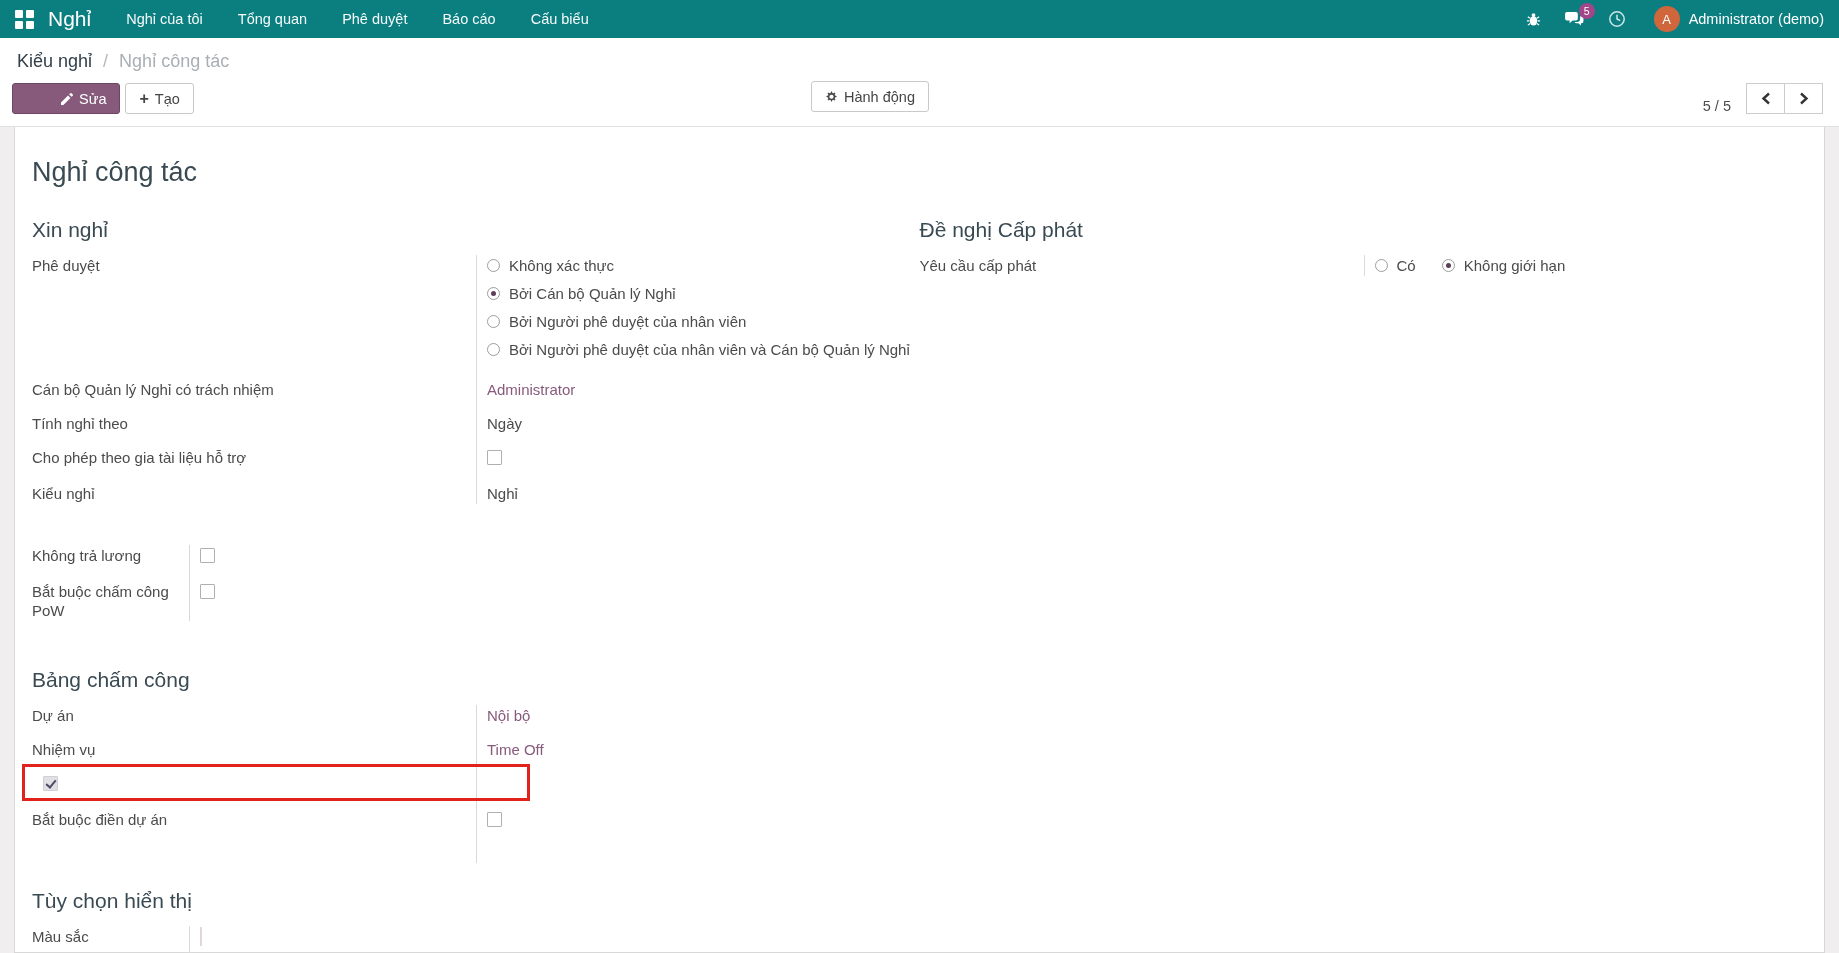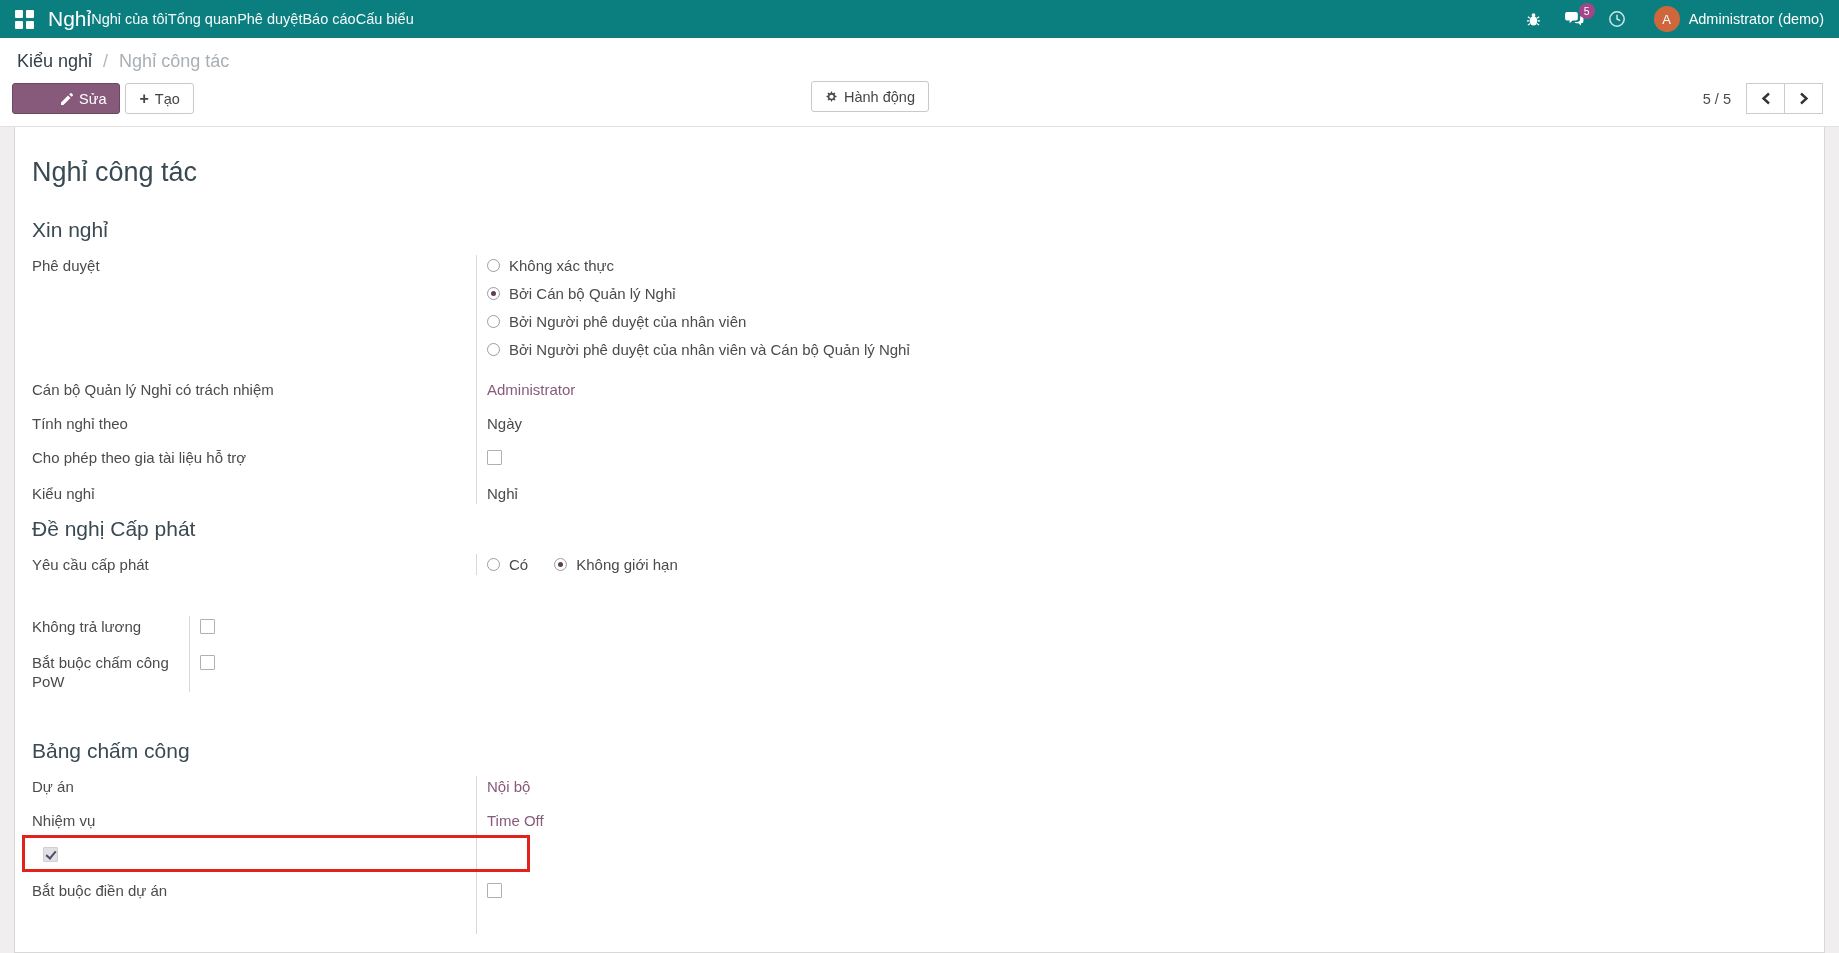--- a/index.html
+++ b/index.html
@@ -6,21 +6,21 @@
   html,body { width:1839px; height:953px; overflow:hidden;
     font-family:"Liberation Sans", sans-serif; color:#4b4b4b; }
   body { display:flex; flex-direction:column; background:#f0eeee; }
 
   
   .navbar { height:38px; flex:none; background:#0b7e80; display:flex; align-items:center;
     padding:0 15px; color:#fff; }
   .apps-grid { display:grid; grid-template-columns:8px 8px; grid-gap:3px; cursor:pointer; }
   .apps-grid span { width:8px; height:8px; background:#fff; border-radius:1px; }
   .brand { font-size:21px; font-weight:500; margin-left:14px; cursor:pointer; }
-  .nav-item { font-size:14.5px; color:rgba(255,255,255,.96); cursor:pointer; }
+  .nav-item { margin-left:35px; font-size:14.5px; color:rgba(255,255,255,.96); cursor:pointer; }
   .nav-right { margin-left:auto; display:flex; align-items:center; }
   .icon-btn { position:relative; margin-left:24px; cursor:pointer; display:flex; align-items:center; }
   .badge { position:absolute; top:-8px; right:-11px; background:#a24689; color:#fff;
     width:16px; height:16px; border-radius:50%; font-size:10.5px; display:flex;
     align-items:center; justify-content:center; }
   .avatar { width:26px; height:26px; border-radius:50%; background:#d0663c; color:#fff;
     font-size:13px; display:flex; align-items:center; justify-content:center; margin-left:28px; }
   .user-name { margin-left:9px; font-size:14.5px; cursor:pointer; }
 
   
@@ -31,32 +31,32 @@
   .bc-current { color:#a9afb4; }
   .buttons-row { display:flex; align-items:center; padding:8px 16px 12px 12px;
     position:relative; border-bottom:1px solid #e1e1e1; }
   .btn { font-size:14.5px; padding:5px 13px; height:31px; border:1px solid #c9c9c9;
     background:#fff; color:#454545; border-radius:3px; display:inline-flex;
     align-items:center; gap:6px; cursor:pointer; }
   .btn-primary { background:#875a7b; border-color:#6b4762; color:#fff;padding-left:48px; }
   .btn + .btn { margin-left:5px; }
   .plus-glyph { font-weight:700; font-size:16px; line-height:1; }
   .action-btn { position:absolute; left:806px; top:6px; }
-  .pager { margin-left:auto; display:flex; align-items:center; }
+  .pager { margin-left:auto; display:flex; align-items:flex-end; }
   .pager-text { font-size:14.5px; color:#4c4c4c; margin-right:15px; cursor:pointer; }
   .pager-btn { width:39px; height:31px; border:1px solid #ccc; background:#fff;
     display:flex; align-items:center; justify-content:center; cursor:pointer; }
   .pager-btn + .pager-btn { margin-left:-1px; }
 
   
   .content { flex:1; background:#f0eeee; padding:0 14px; overflow:hidden; }
   .sheet { background:#fff; border:1px solid #d8d8d8; border-top:none; height:100%;
     padding:16px 17px 40px; }
   .form-title { font-size:27px; font-weight:400; color:#3a4a53; margin:14px 0 30px; }
-  .o-group { display:flex;flex-direction:column; }
+  .o-group { display:flex; }
   .o-col { width:50%; }
   .section-heading { font-size:21px; font-weight:400; color:#3a4a53; margin:0 0 13px; }
 
   .fields { position:relative; }
   .fields::before { content:''; position:absolute; top:0; bottom:0; width:1px; background:#d9d9d9; }
   .fields.wide::before { left:444px; }
   .fields.narrow::before { left:157px; }
   .frow { display:flex; align-items:flex-start; margin-bottom:13px; }
   .flabel { flex:0 0 444px; padding:1px 16px 1px 0; font-size:15px; line-height:19px; color:#4b4b4b; }
   .narrow .flabel { flex-basis:157px; }

